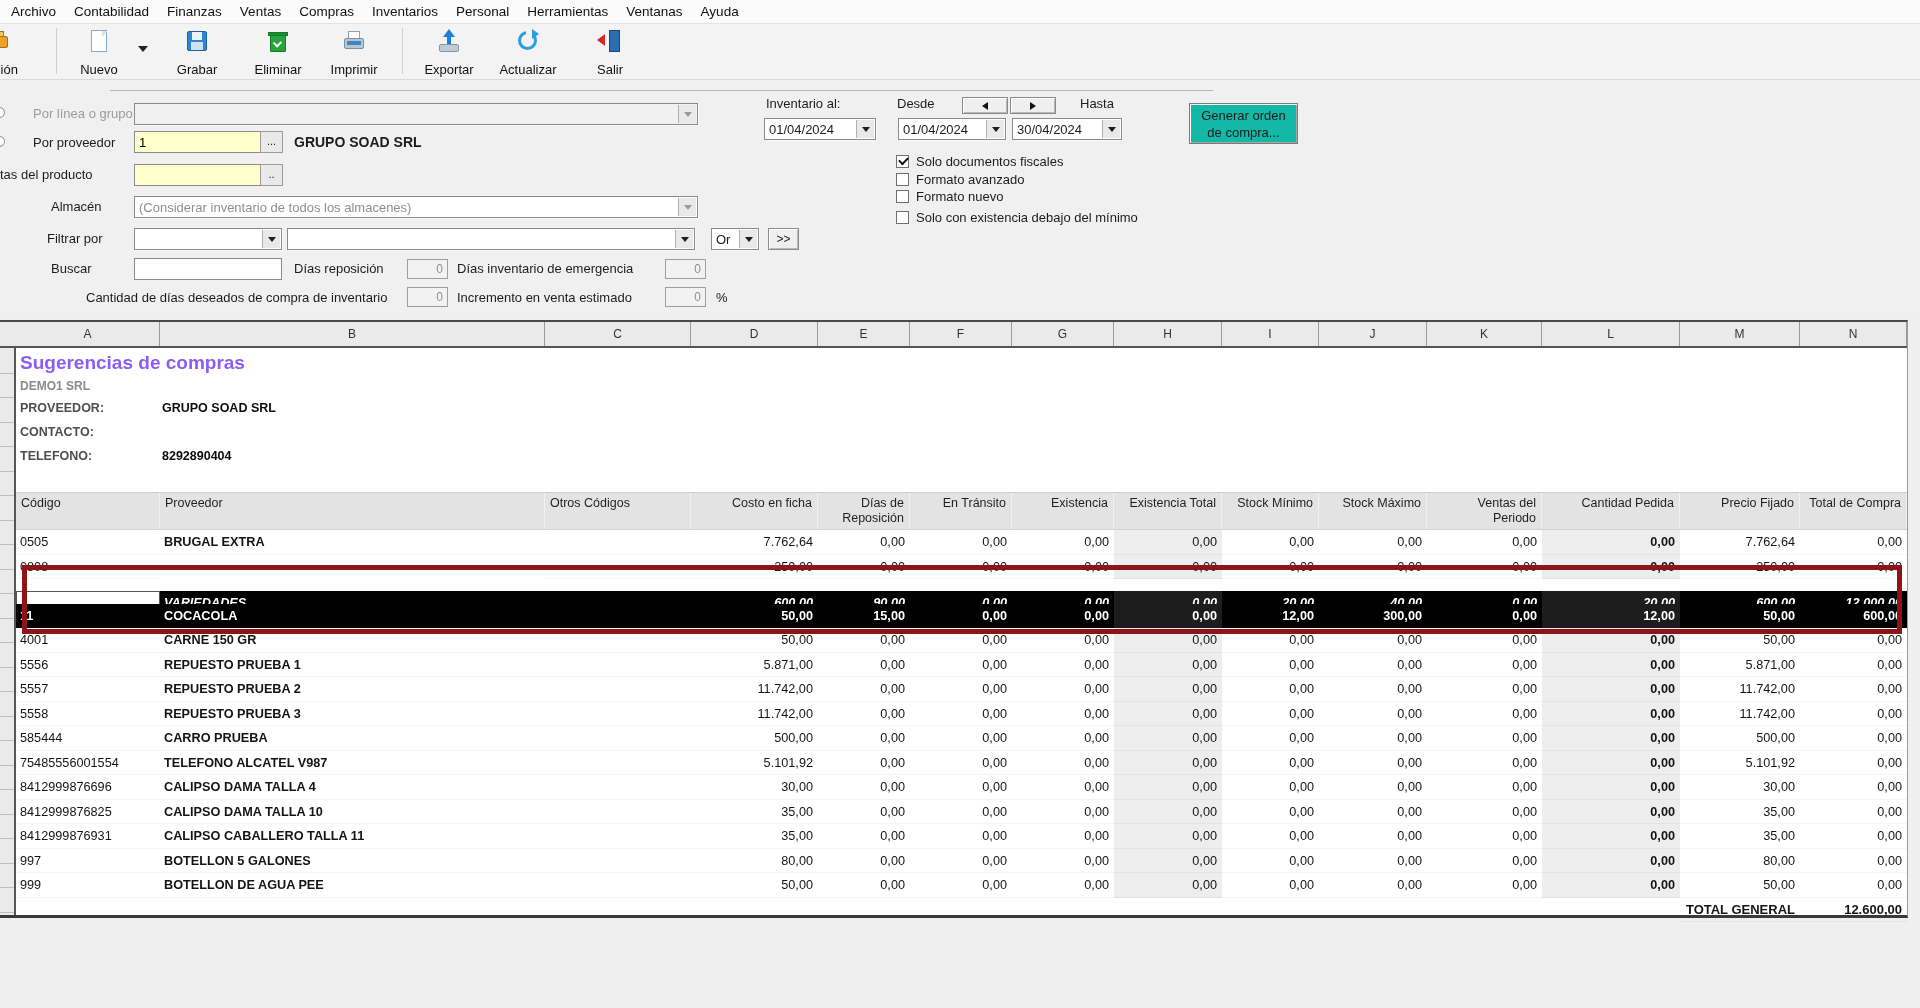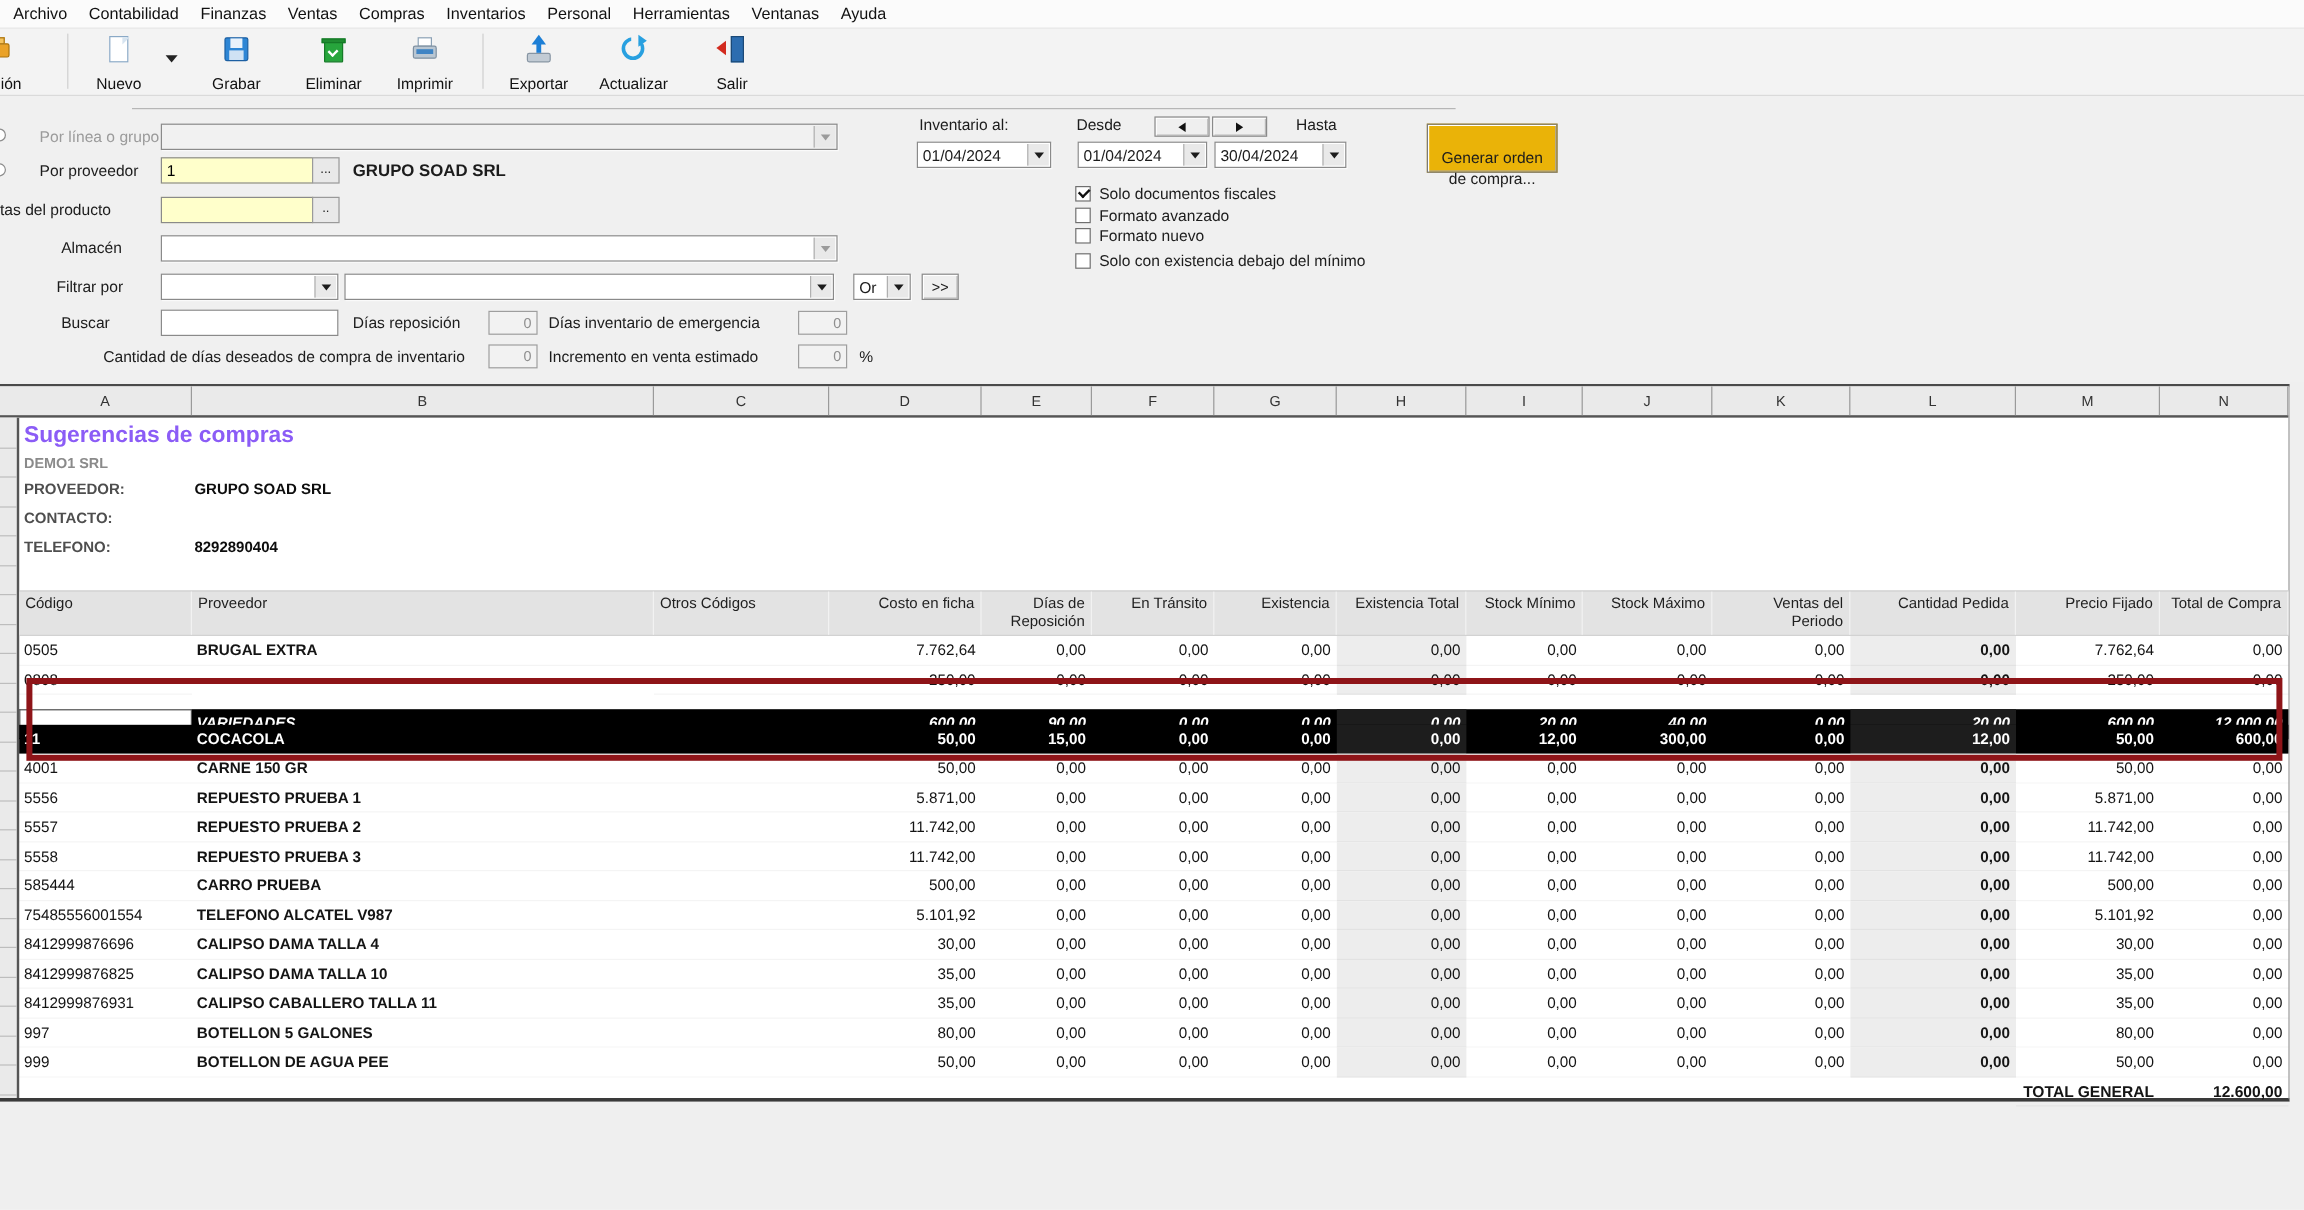--- a/index.html
+++ b/index.html
@@ -81,23 +81,23 @@
     display:flex; align-items:center; justify-content:center; font-size:12px; }
   .tri-l { width:0; height:0; border-top:4px solid transparent; border-bottom:4px solid transparent; border-right:6px solid #111; }
   .tri-r { width:0; height:0; border-top:4px solid transparent; border-bottom:4px solid transparent; border-left:6px solid #111; }
 
   .cbrow { position:absolute; display:flex; align-items:center; gap:7px; }
   .cb { width:13px; height:13px; background:#fff; border:1px solid #6f6f6f; position:relative; }
   .cb.checked::after { content:""; position:absolute; left:2px; top:1px; width:7px; height:4px;
     border:2px solid #111; border-top:none; border-right:none; transform:rotate(-45deg); }
   .cbrow .cl { font-size:13px; }
 
-  .gen-btn { position:absolute; left:1189px; top:23px; width:109px; height:41px; background:#eab308;
+  .gen-btn { position:absolute; left:1189px; top:23px; width:109px; height:41px; background:#14b8a6;
     border:1px solid #7a7a7a; box-shadow:inset 1px 1px 0 #ffffff, inset -1px -1px 0 #a8a8a8;
-    font-size:13px; text-align:center; line-height:17px; padding-top:19px; white-space:pre-line; }
+    font-size:13px; text-align:center; line-height:17px; padding-top:3px; white-space:pre-line; }
 
   
   .grid { position:absolute; left:0; top:320px; width:1908px; height:598px; background:#fff;
     border-top:2px solid #4a4a4a; border-bottom:3px solid #3a3a3a; border-right:1px solid #9a9a9a; }
   .letters { position:absolute; left:0; top:0; height:26px; width:1907px; background:#eaeaea;
     border-bottom:2px solid #555; }
   .lcell { position:absolute; top:0; height:24px; text-align:center; font-size:12px; color:#333;
     line-height:24px; border-right:1px solid #9a9a9a; }
   .rowhdr { position:absolute; left:0; top:26px; width:16px; bottom:0; background:#eaeaea; border-right:2px solid #555; }
   .rhcell { position:absolute; left:0; width:14px; border-bottom:1px solid #bdbdbd; }
@@ -231,20 +231,21 @@
   <input class="yinput" style="left: 134px; top: 51px; width: 127px;" value="1">
   <div class="dots-btn" style="left:260px;top:51px;">...</div>
   <div class="lbl" style="left:294px;top:54px;font-weight:bold;font-size:14px;">GRUPO SOAD SRL</div>
 
   <div class="lbl" style="left:0;top:87px;">tas del producto</div>
   <input class="yinput" style="left: 134px; top: 84px; width: 127px;">
   <div class="dots-btn" style="left:260px;top:84px;">..</div>
 
   <div class="lbl" style="left:51px;top:119px;">Almacén</div>
   <div class="combo" style="left:134px;top:116px;width:564px;">
+    <div class="txt" style="color:#8f8f8f;">(Considerar inventario de todos los almacenes)</div>
     <div class="abtn">
         <div class="tri" style="border-top-color:#9b9b9b;"></div>
       </div>
   </div>
 
   <div class="lbl" style="left:47px;top:151px;">Filtrar por</div>
   <div class="combo" style="left:134px;top:148px;width:148px;">
     <div class="txt"></div>
       <div class="abtn">
         <div class="tri"></div>

